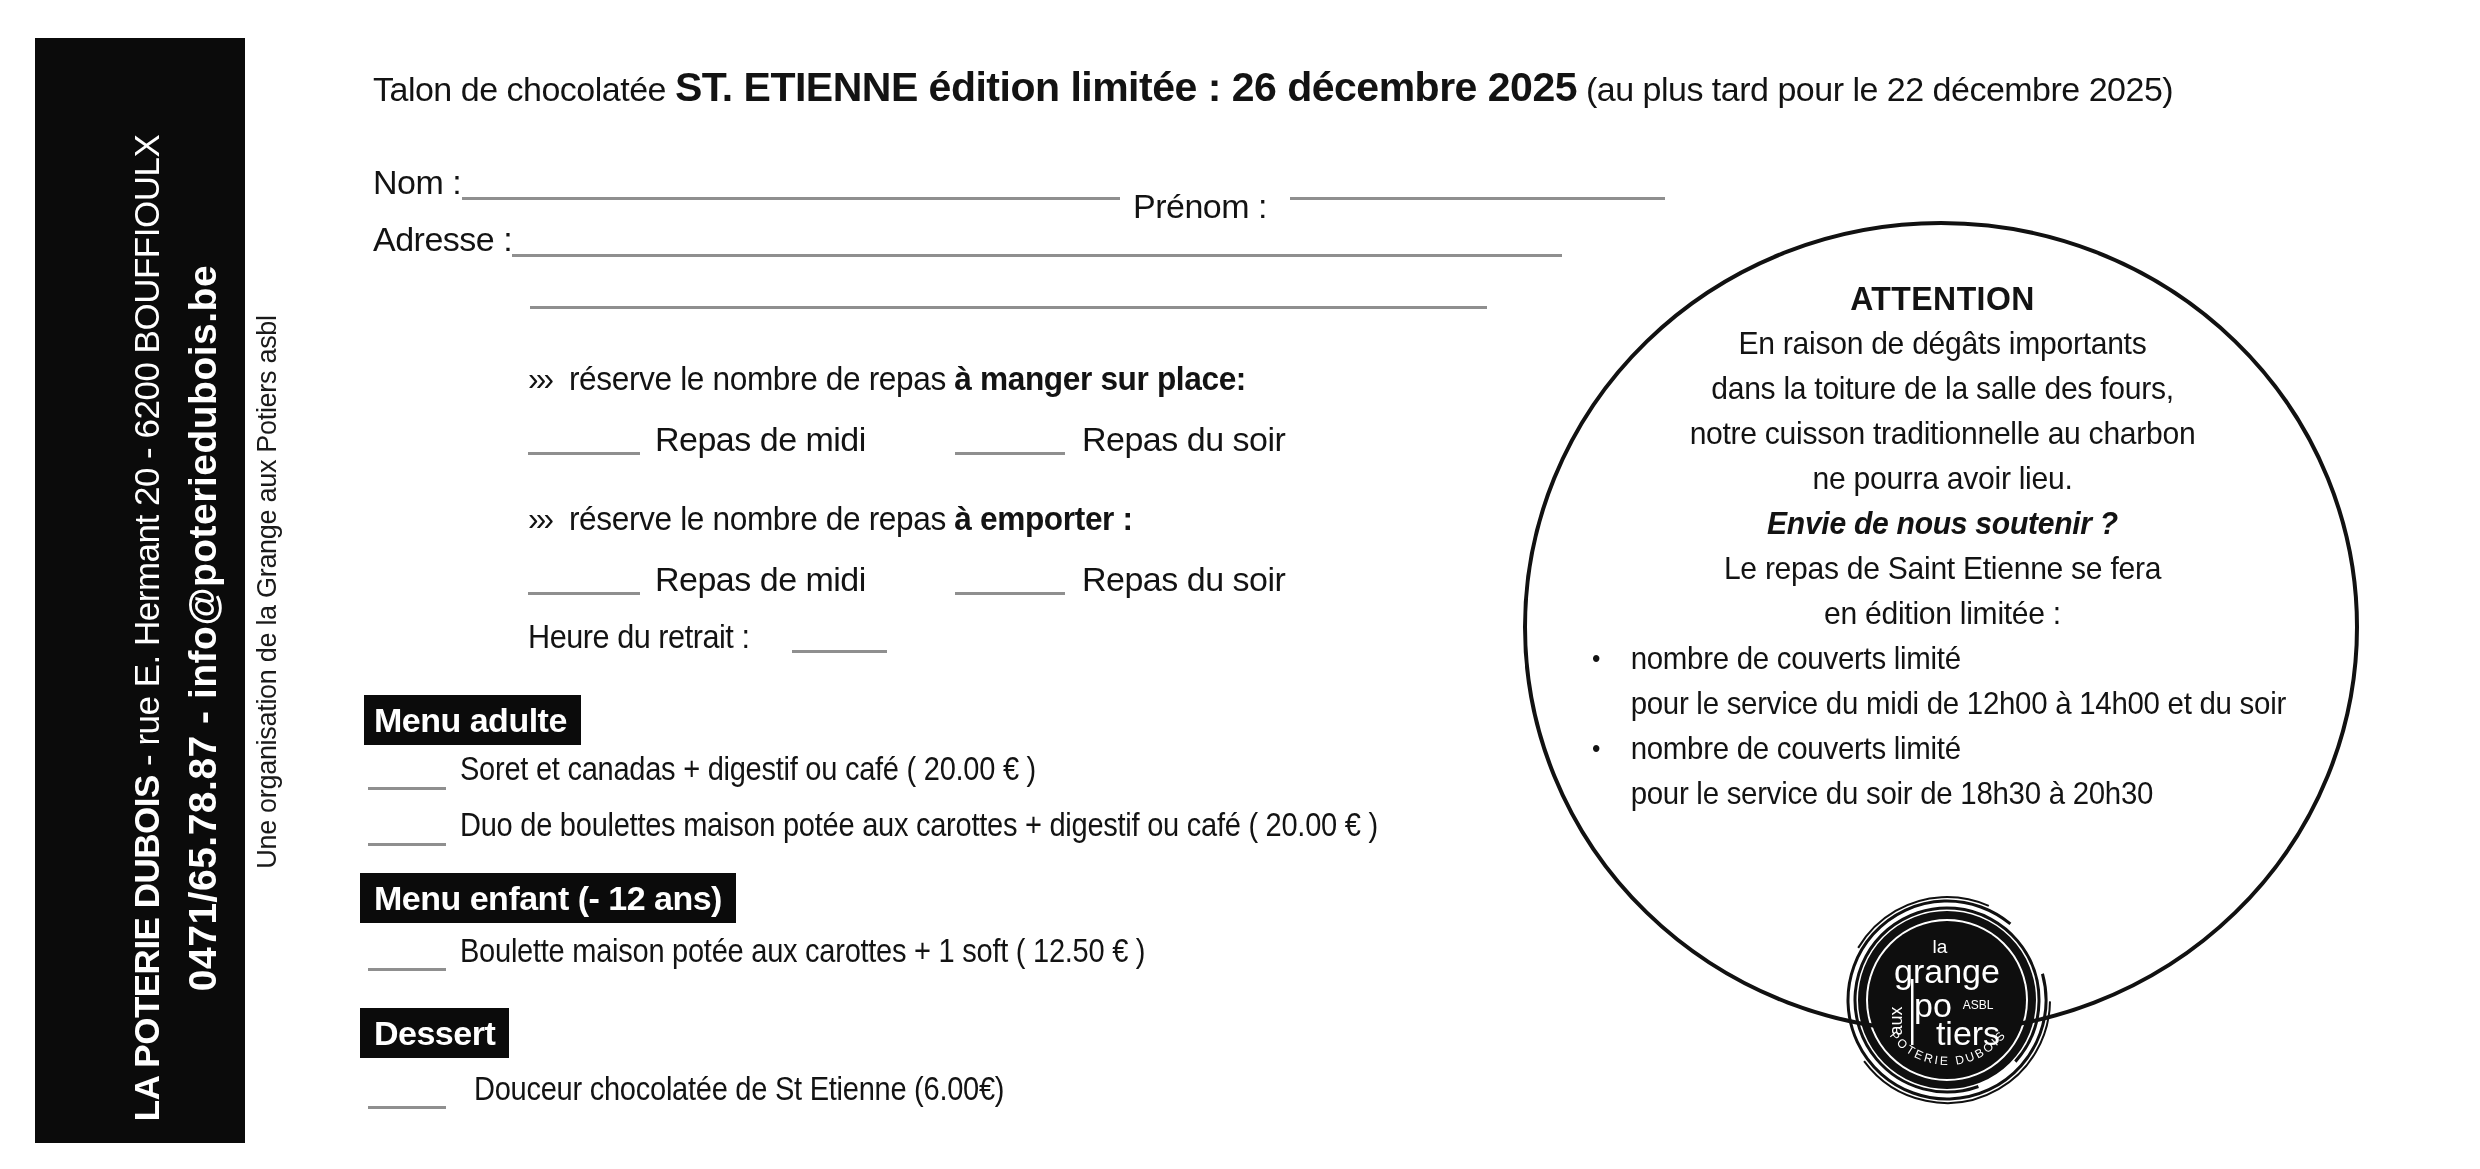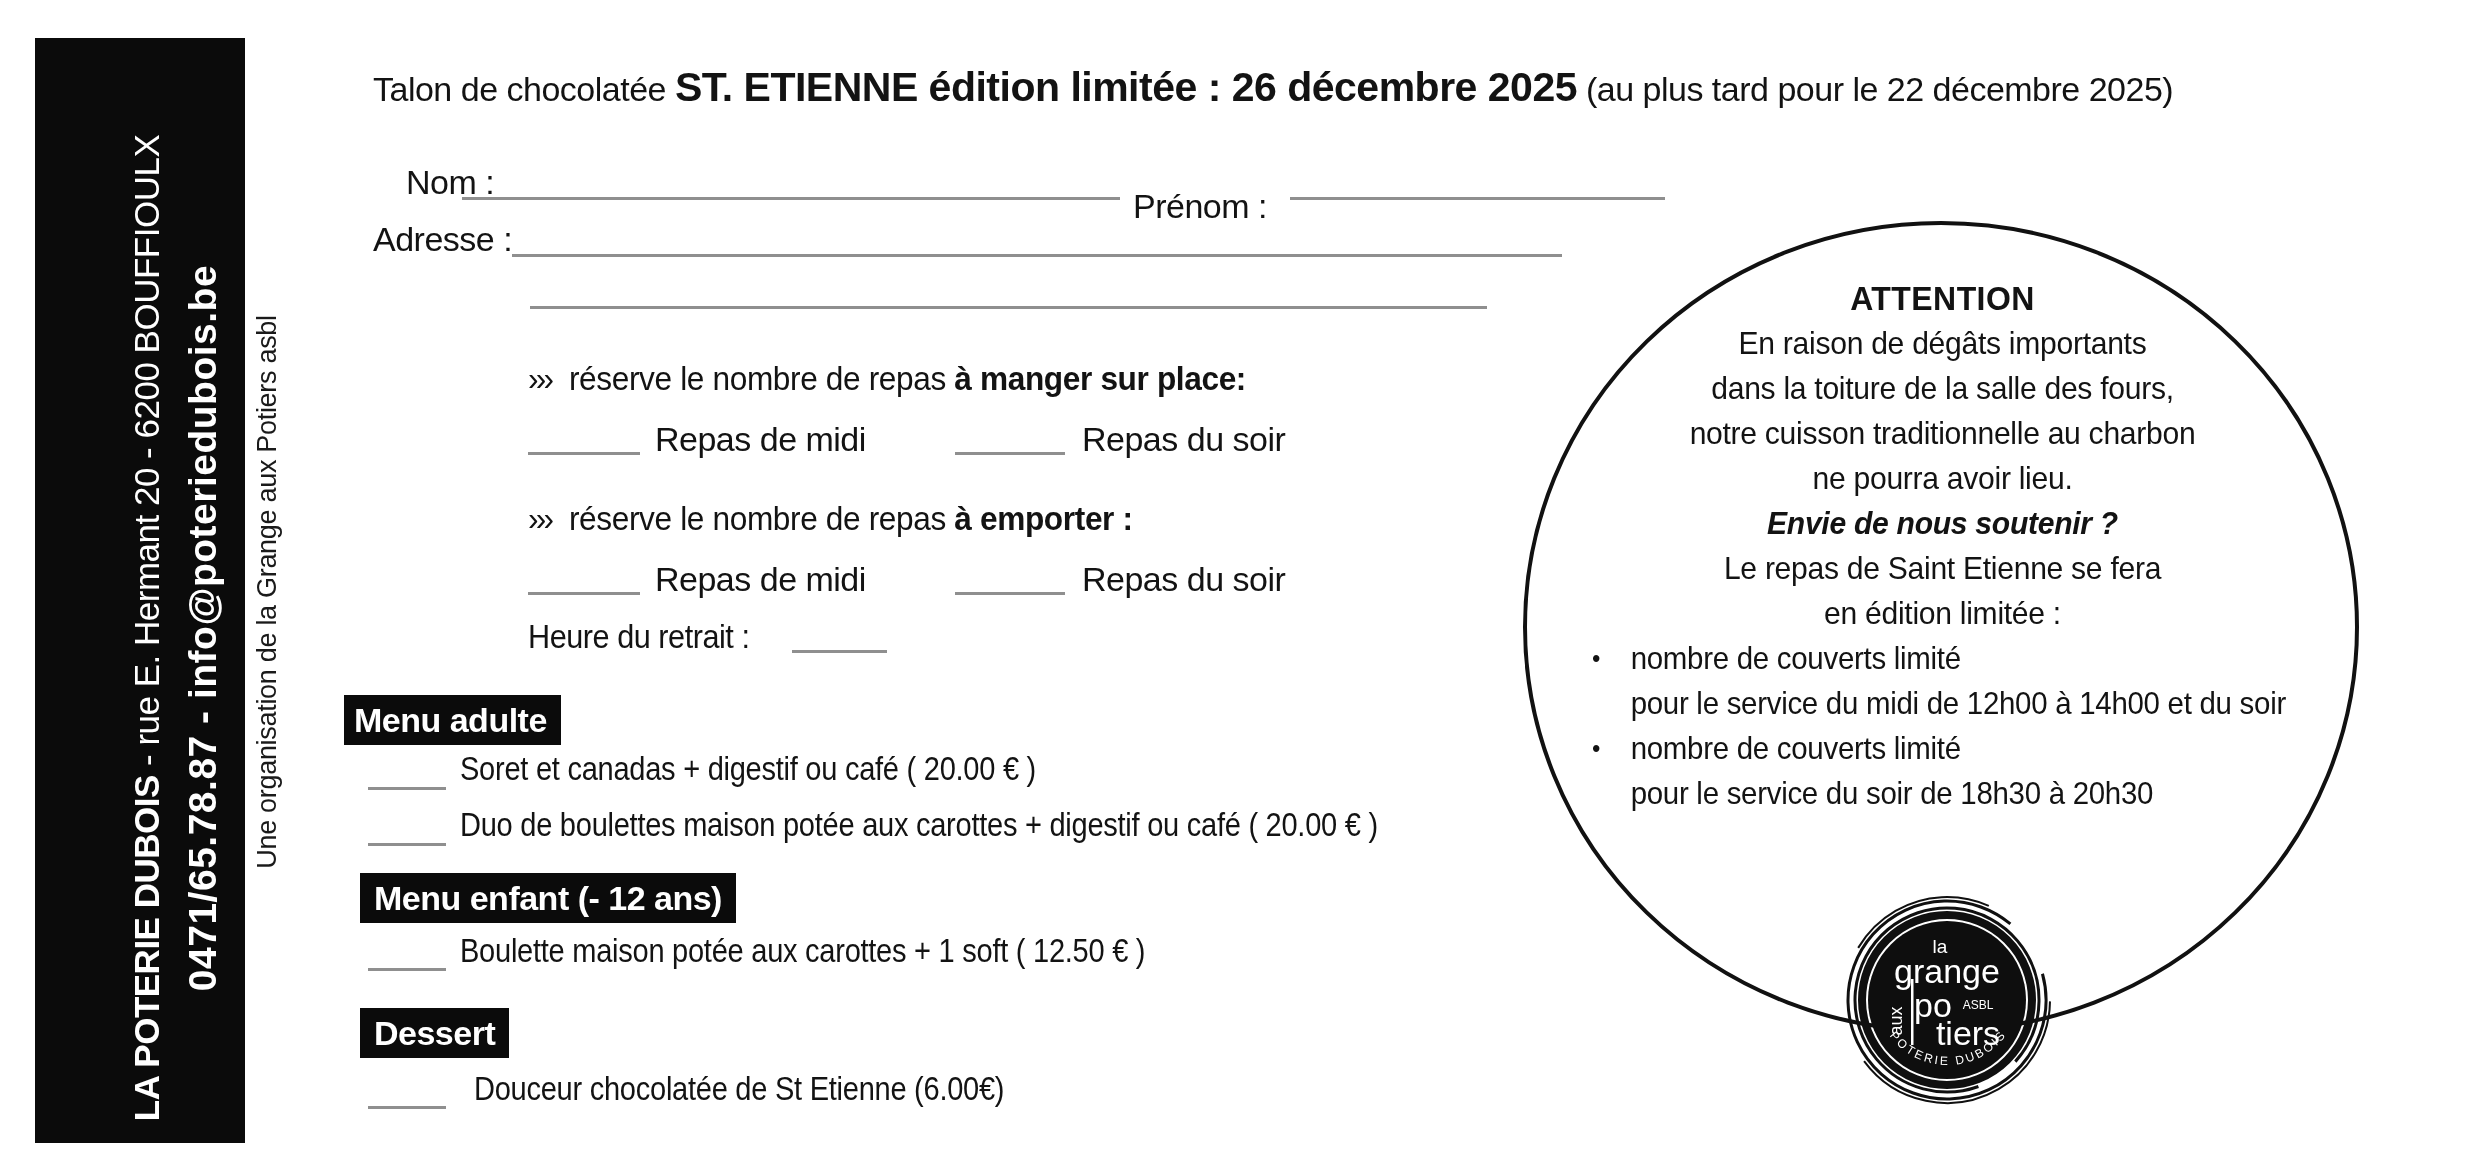--- a/index.html
+++ b/index.html
@@ -70,21 +70,21 @@
   <div class="bar">
     <div class="bar-rot">
       <div class="bar-line1 nw"><span class="b">LA POTERIE DUBOIS</span><span> - rue E. Hermant 20 - 6200 BOUFFIOULX</span></div>
       <div class="bar-line2 nw">0471/65.78.87 - info@poteriedubois.be</div>
     </div>
   </div>
   <div class="side-caption nw">Une organisation de la Grange aux Potiers asbl</div>
 
   <div class="title nw"><span>Talon de chocolatée </span><span class="b">ST. ETIENNE édition limitée : 26 décembre 2025</span><span> (au plus tard pour le 22 décembre 2025)</span></div>
 
-  <div class="flabel nw" style="left:373px; top:164px;margin-left:33px;">Nom :</div>
+  <div class="flabel nw" style="left:373px; top:164px;">Nom :</div>
   <div class="uline" style="left:462px; top:197px; width:658px;"></div>
   <div class="flabel nw" style="left:1133px; top:164px;margin-top:24px;">Prénom :</div>
   <div class="uline" style="left:1290px; top:197px; width:375px;"></div>
   <div class="flabel nw" style="left:373px; top:221px;">Adresse :</div>
   <div class="uline" style="left:512px; top:254px; width:1050px;"></div>
   <div class="uline" style="left:530px; top:306px; width:957px;"></div>
 
   <div class="sect nw" style="left:528px; top:360px;"><span class="arrow">›››</span><span> réserve le nombre de repas </span><span class="b">à manger sur place:</span></div>
   <div class="uline" style="left:528px; top:452px; width:112px;"></div>
   <div class="flabel nw" style="left:655px; top:421px;">Repas de midi</div>
@@ -92,21 +92,21 @@
   <div class="flabel nw" style="left:1082px; top:421px;">Repas du soir</div>
 
   <div class="sect nw" style="left:528px; top:500px;"><span class="arrow">›››</span><span> réserve le nombre de repas </span><span class="b">à emporter :</span></div>
   <div class="uline" style="left:528px; top:592px; width:112px;"></div>
   <div class="flabel nw" style="left:655px; top:561px;">Repas de midi</div>
   <div class="uline" style="left:955px; top:592px; width:110px;"></div>
   <div class="flabel nw" style="left:1082px; top:561px;">Repas du soir</div>
   <div class="flabel nw" style="left:528px; top:618px; transform:scaleX(0.9); transform-origin:0 50%;">Heure du retrait :</div>
   <div class="uline" style="left:792px; top:650px; width:95px;"></div>
 
-  <div class="badge nw" style="left:344px; top:695px;padding-left:10px;">Menu adulte</div>
+  <div class="badge nw" style="left:364px; top:695px;padding-left:10px;">Menu adulte</div>
   <div class="uline" style="left:368px; top:787px; width:78px;"></div>
   <div class="mitem nw" style="left:460px; top:751px;">Soret et canadas + digestif ou café ( 20.00 € )</div>
   <div class="uline" style="left:368px; top:843px; width:78px;"></div>
   <div class="mitem nw" style="left:460px; top:807px;">Duo de boulettes maison potée aux carottes + digestif ou café ( 20.00 € )</div>
 
   <div class="badge nw" style="left:360px; top:873px;">Menu enfant (- 12 ans)</div>
   <div class="uline" style="left:368px; top:968px; width:78px;"></div>
   <div class="mitem nw" style="left:460px; top:933px;">Boulette maison potée aux carottes + 1 soft ( 12.50 € )</div>
 
   <div class="badge nw" style="left:360px; top:1008px;">Dessert</div>

